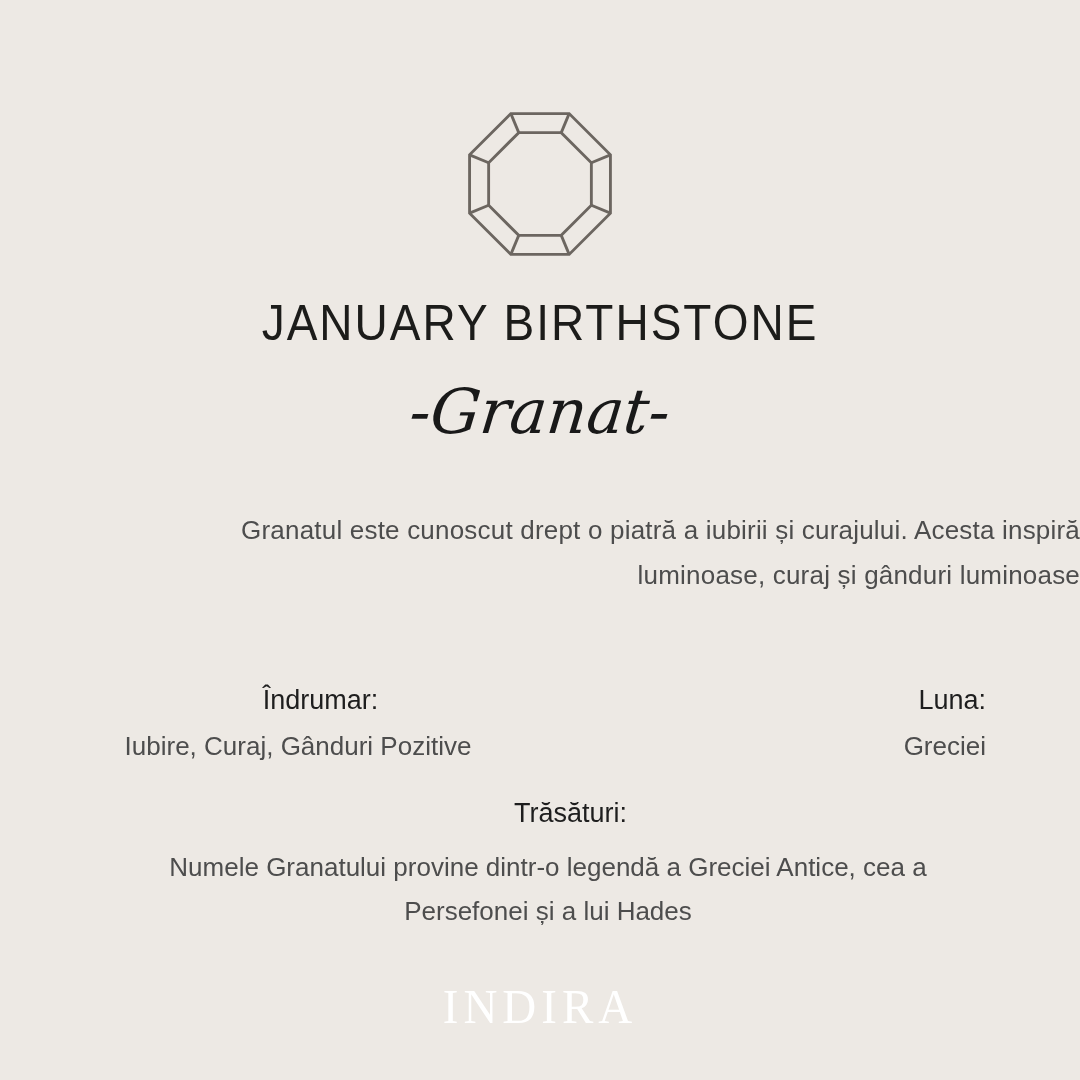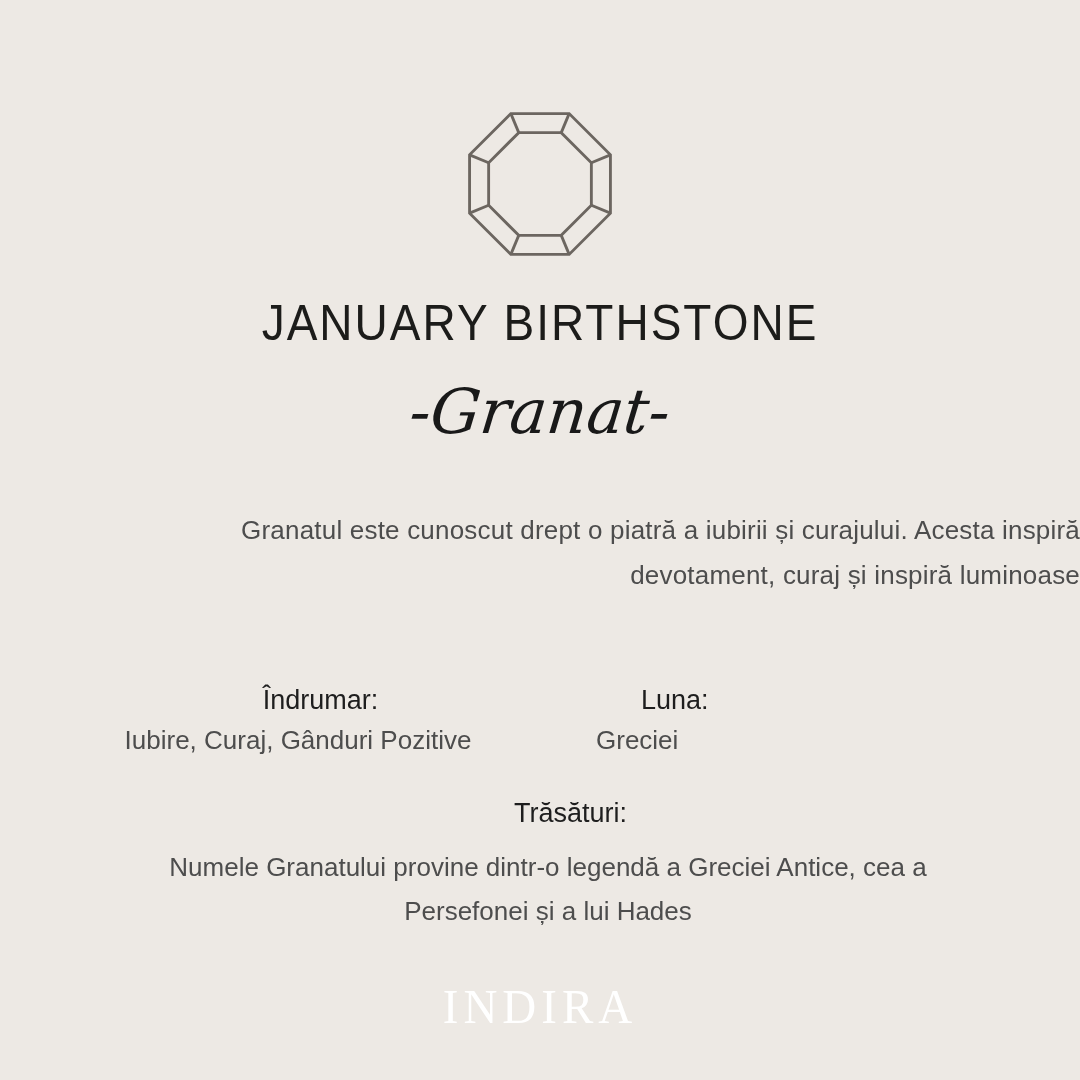--- a/index.html
+++ b/index.html
@@ -76,31 +76,31 @@
     left: 0;
     top: 0;
     width: 596px;
     text-align: center;
   }
   .col-month {
     position: absolute;
     left: 596px;
     top: 0;
     width: 390px;
-    text-align: left;
+    text-align: right;
   }
   .detail-label {
     font-size: 27px;
     color: #1E1E1E;
     font-weight: 400;
     line-height: 34px;
     margin-left: 45px;
   }
   .detail-value {
-    margin-top: 6px;
+    margin-top: 12px;
     font-size: 26px;
     font-weight: 300;
     color: #4D4D4D;
     line-height: 34px;
   }
   .traits {
     position: absolute;
     top: 795px;
     left: 8px;
     width: 1080px;
@@ -151,21 +151,21 @@
       </g>
     </svg>
   </div>
 
   <div class="title">JANUARY BIRTHSTONE</div>
 
   <div class="subtitle">-Granat-</div>
 
   <div class="description">
     <div>Granatul este cunoscut drept o piatră a iubirii și curajului. Acesta inspiră</div>
-    <div>devotament, curaj și inspiră luminoase</div>
+    <div>luminoase, curaj și gânduri luminoase</div>
   </div>
 
   <div class="details-row">
     <div class="col-guidance">
       <div class="detail-label">Îndrumar:</div>
       <div class="detail-value">Iubire, Curaj, Gânduri Pozitive</div>
     </div>
     <div class="col-month">
       <div class="detail-label">Luna:</div>
       <div class="detail-value">Greciei</div>

